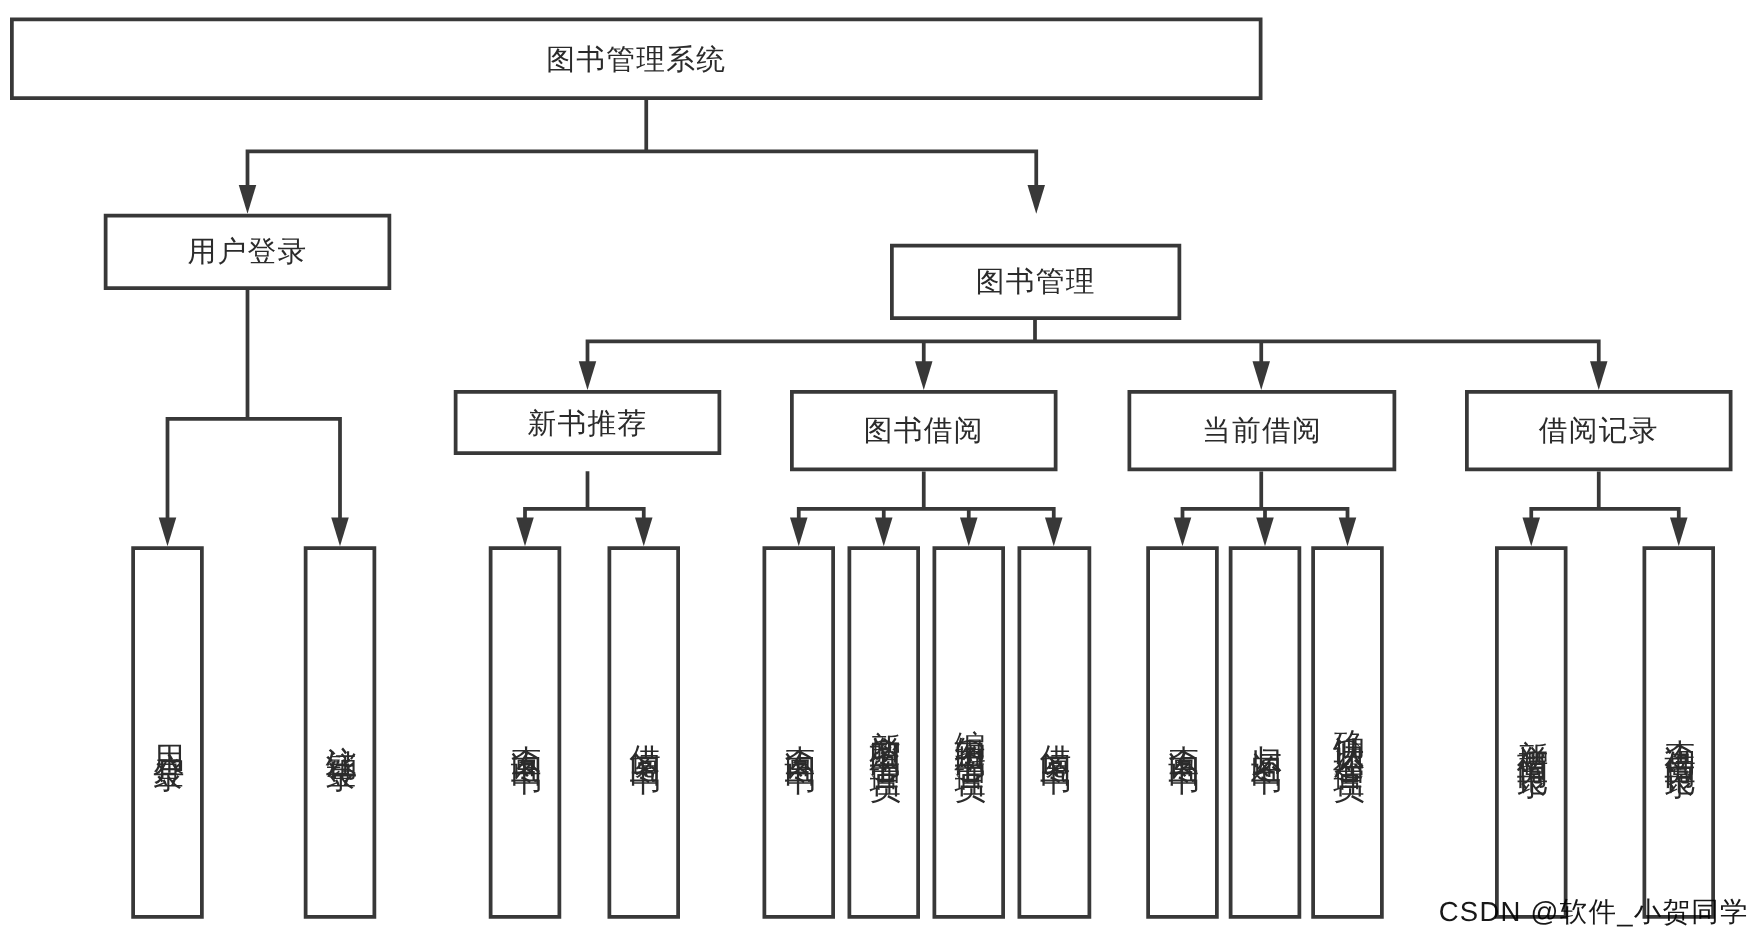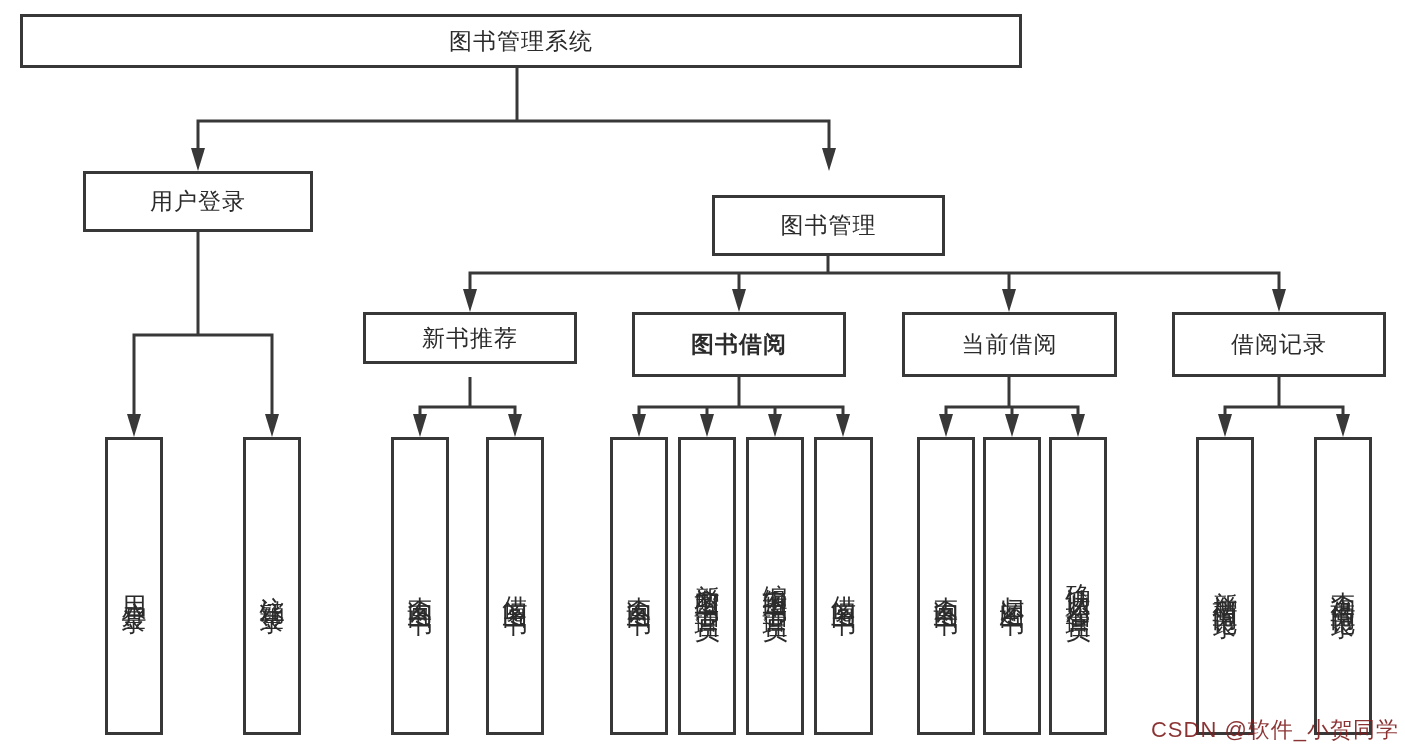--- a/index.html
+++ b/index.html
@@ -40,21 +40,21 @@
     letter-spacing: 5px;
     line-height: 1;
     max-height: 288px;
   }
   .watermark {
     position: absolute;
     right: 6px;
     bottom: 2px;
     z-index: 5;
     font-size: 22px;
-    color: #7f1d1d;
+    color: #000000;
     opacity: 0.9;
     letter-spacing: 1px;
     white-space: nowrap;
   }
 </style>
 </head>
 <body>
 
 <div class="canvas">
 
@@ -120,27 +120,27 @@
       <polygon points="768,414 782,414 775,437"></polygon>
       <polygon points="836,414 850,414 843,437"></polygon>
       <polygon points="939,414 953,414 946,437"></polygon>
       <polygon points="1005,414 1019,414 1012,437"></polygon>
       <polygon points="1071,414 1085,414 1078,437"></polygon>
       <polygon points="1218,414 1232,414 1225,437"></polygon>
       <polygon points="1336,414 1350,414 1343,437"></polygon>
     </g>
   </svg>
 
-  <div class="node" style="left:20px; top:14px; width:1002px; height:54px;">图书管理系统</div>
+  <div class="node" style="left:8px; top:14px; width:1002px; height:66px;">图书管理系统</div>
 
   <div class="node" style="left:83px; top:171px; width:230px; height:61px;">用户登录</div>
   <div class="node" style="left:712px; top:171px; width:233px; height:61px;margin-top:24px;">图书管理</div>
 
   <div class="node" style="left:363px; top:312px; width:214px; height:52px;">新书推荐</div>
-  <div class="node" style="left:632px; top:312px; width:214px; height:65px;font-weight:bold;">图书借阅</div>
+  <div class="node" style="left:632px; top:312px; width:214px; height:65px;">图书借阅</div>
   <div class="node" style="left:1172px; top:312px; width:214px; height:65px;">借阅记录</div>
   <div class="node" style="left:902px; top:312px; width:215px; height:65px;">当前借阅</div>
 
   <div class="node leaf" style="left:105px; top:437px; width:58px; height:298px;">
     <span class="vtext">用户登录</span>
   </div>
   <div class="node leaf" style="left:243px; top:437px; width:58px; height:298px;">
     <span class="vtext">注销登录</span>
   </div>
   <div class="node leaf" style="left:391px; top:437px; width:58px; height:298px;">

